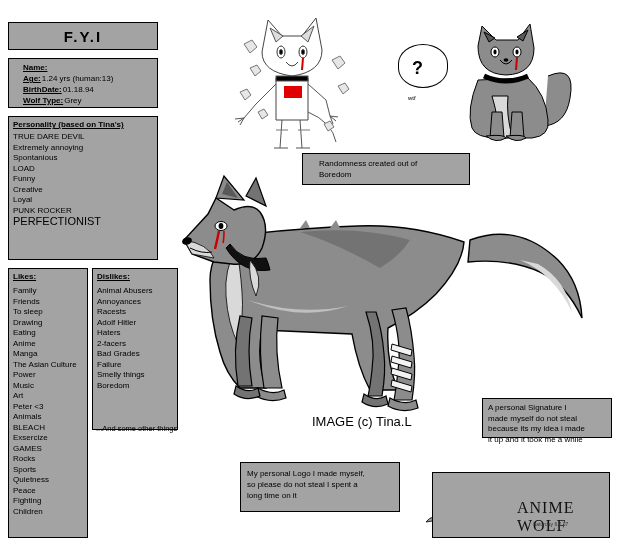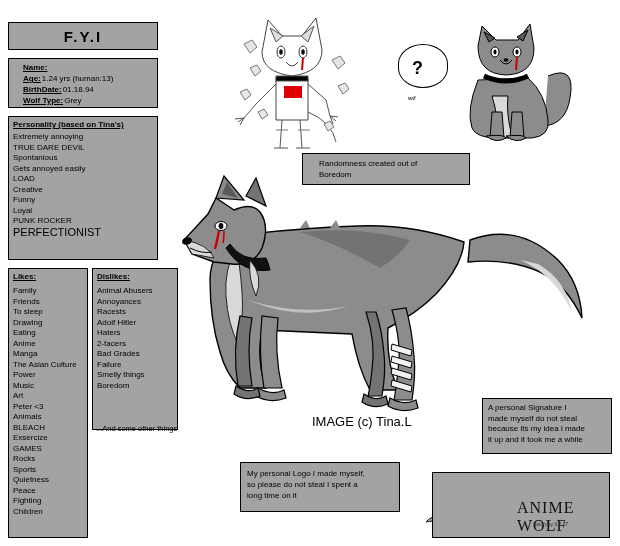--- a/index.html
+++ b/index.html
@@ -43,21 +43,21 @@
   #dislikes-box{left:92px;top:268px;width:86px;height:162px;padding:3px 4px;}
   .listk{font-weight:bold;text-decoration:underline;font-size:8px;display:block;margin-bottom:5px;}
   .itemlist{margin:0;padding:0;}
   .itemlist li{list-style:none;line-height:10.5px;font-size:8px;}
 
   
   #rand-box{left:302px;top:153px;width:168px;height:32px;padding:4px 16px;}
   #rand-box div{line-height:11px;font-size:8px;}
 
   
-  #sig-note{left:482px;top:398px;width:130px;height:56px;padding:4px 5px;}
+  #sig-note{left:482px;top:398px;width:130px;height:40px;padding:4px 5px;}
   #sig-note div{line-height:10.5px;font-size:8px;}
 
   
   #logo-note{left:240px;top:462px;width:160px;height:50px;padding:5px 6px;}
   #logo-note div{line-height:11px;font-size:8px;}
 
   
   #logo-frame{left:432px;top:472px;width:178px;height:66px;}
 
   
@@ -263,27 +263,26 @@
     </div>
   <div class="row">
       <span class="k">Wolf Type:</span>
       <span class="v">Grey</span>
     </div>
 </div>
 
 <div class="box" id="pers-box">
   <span class="k">Personality (based on Tina's)</span>
   <ul class="itemlist">
+    <li>TRUE DARE DEVIL</li>
     <li>Extremely annoying</li>
-    <li>TRUE DARE DEVIL</li>
     <li>Spontanious</li>
-    <li>Gets annoyed easily</li>
     <li>LOAD</li>
+    <li>Funny</li>
     <li>Creative</li>
-    <li>Funny</li>
     <li>Loyal</li>
     <li>PUNK ROCKER</li>
     <li class="pf">PERFECTIONIST</li>
   </ul>
 </div>
 
 <div class="box" id="likes-box">
   <span class="listk">Likes:</span>
   <ul class="itemlist">
     <li>Family</li>

